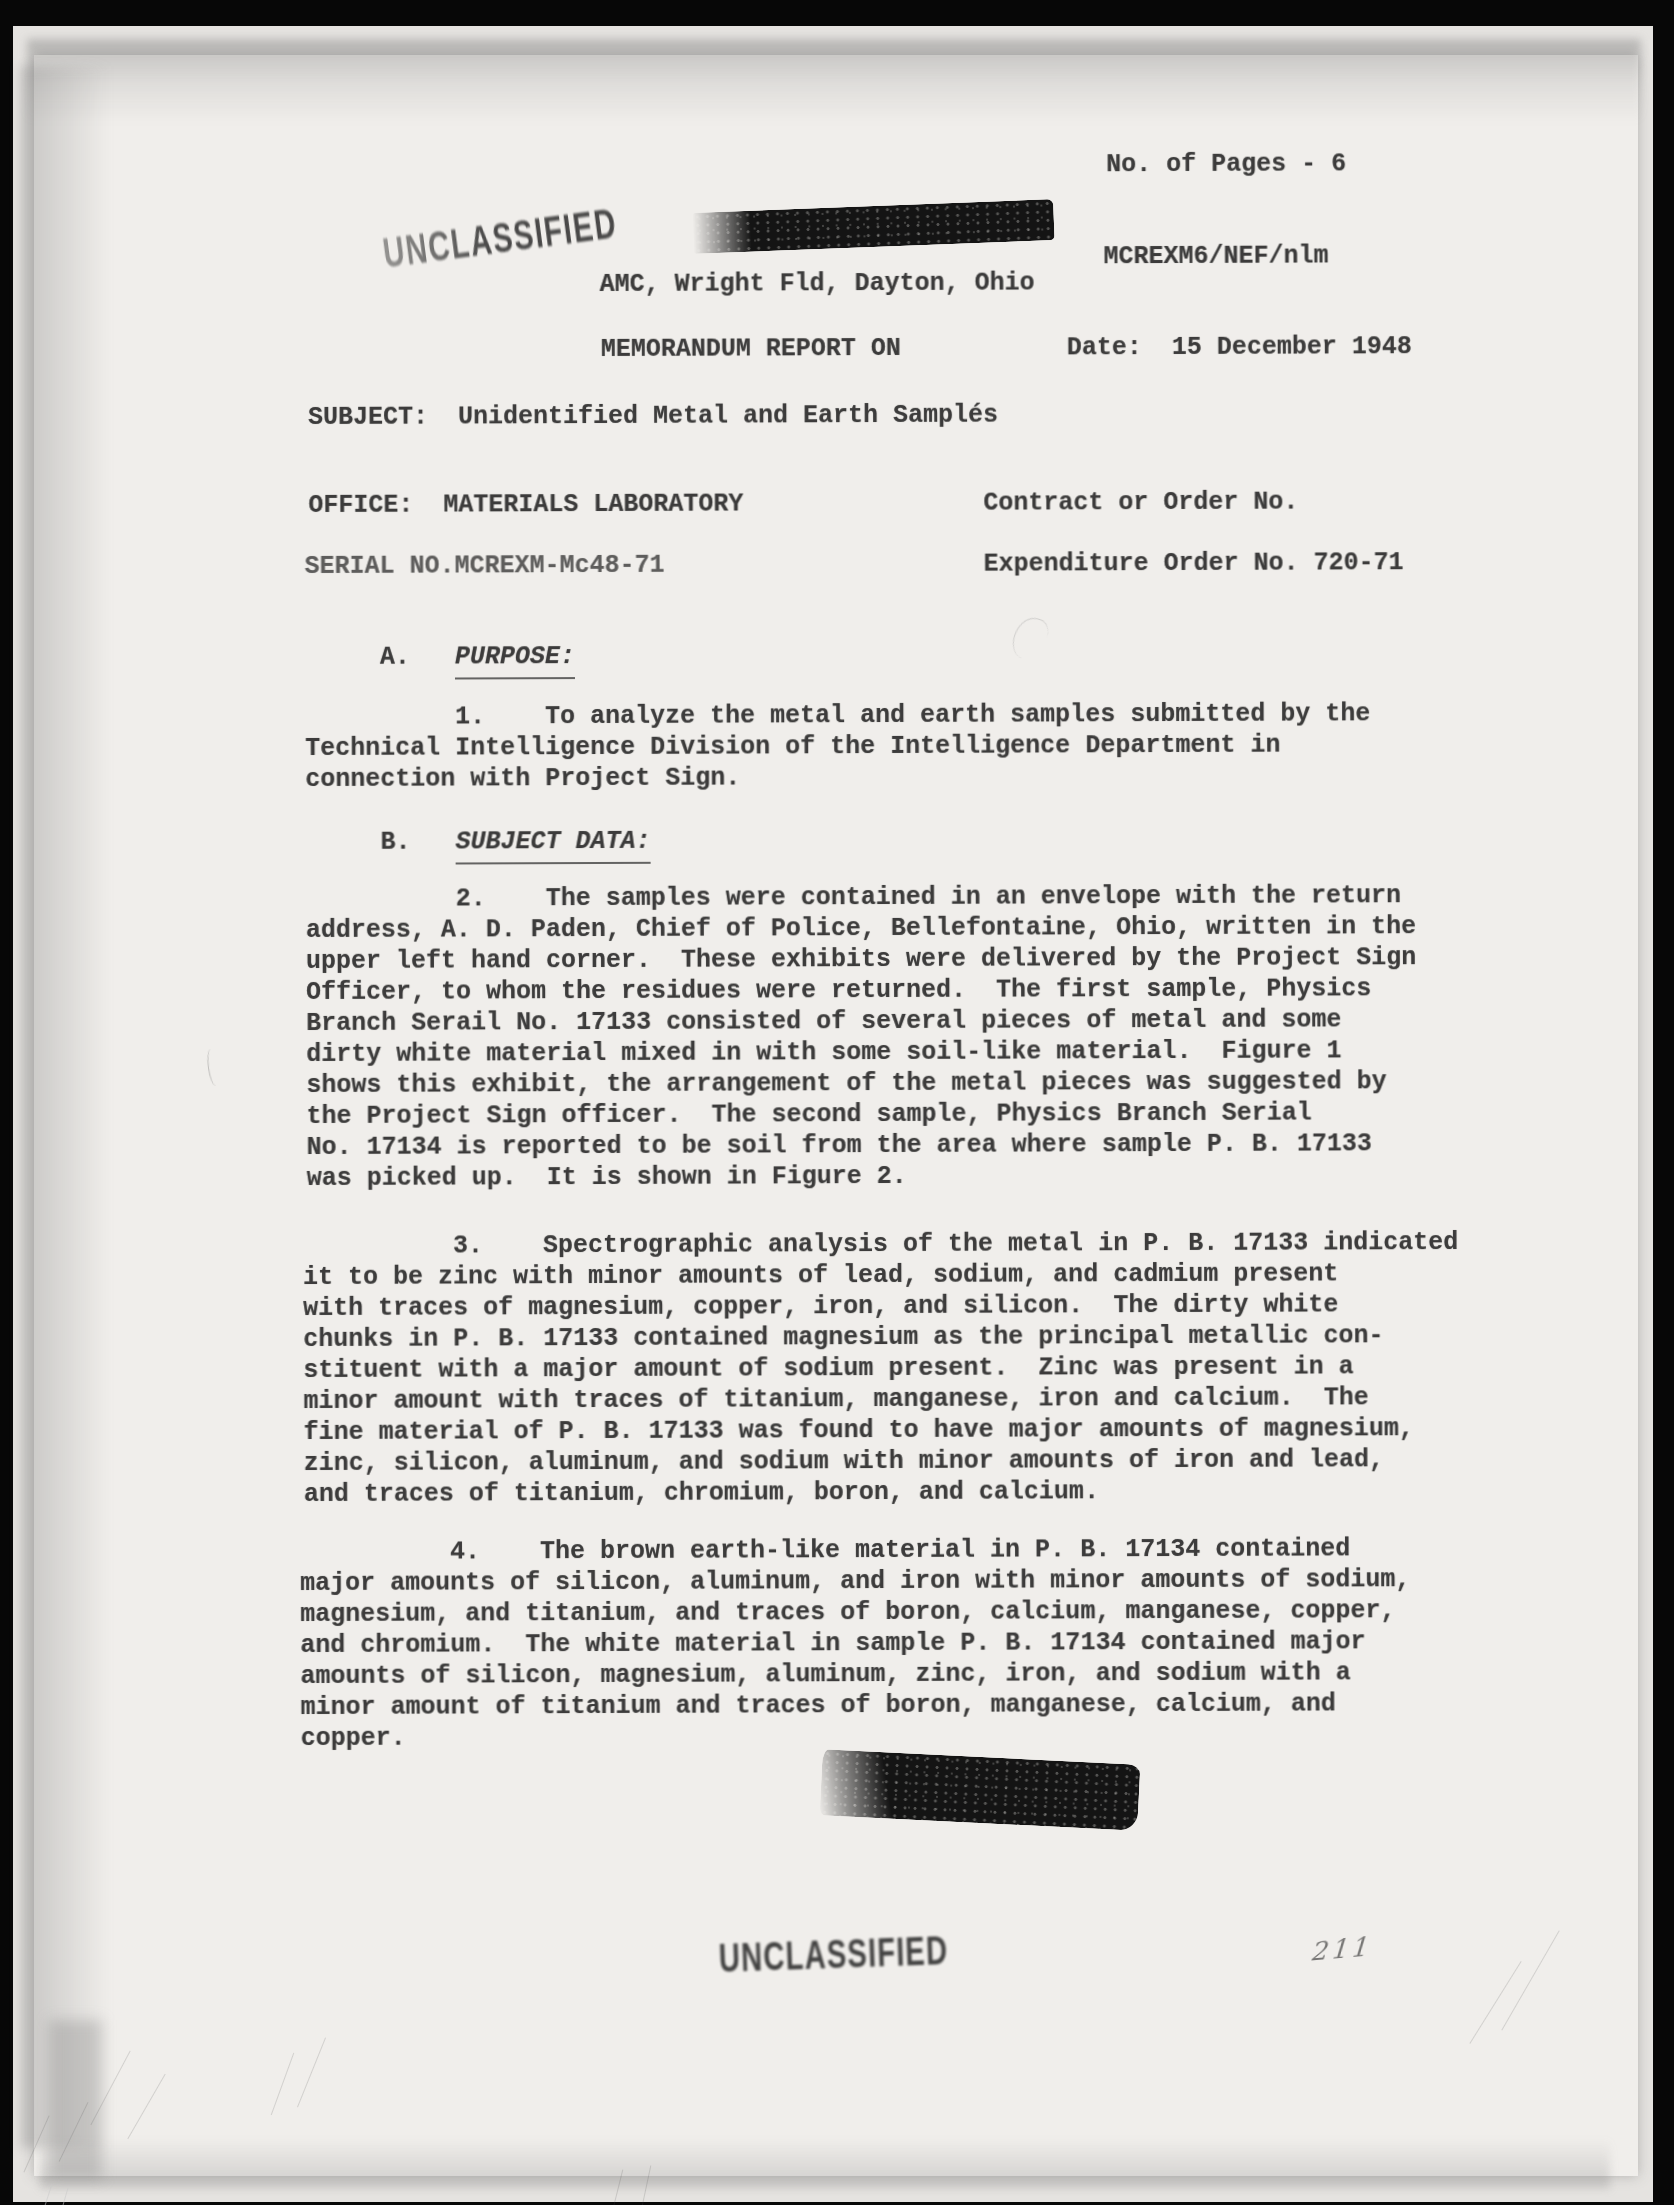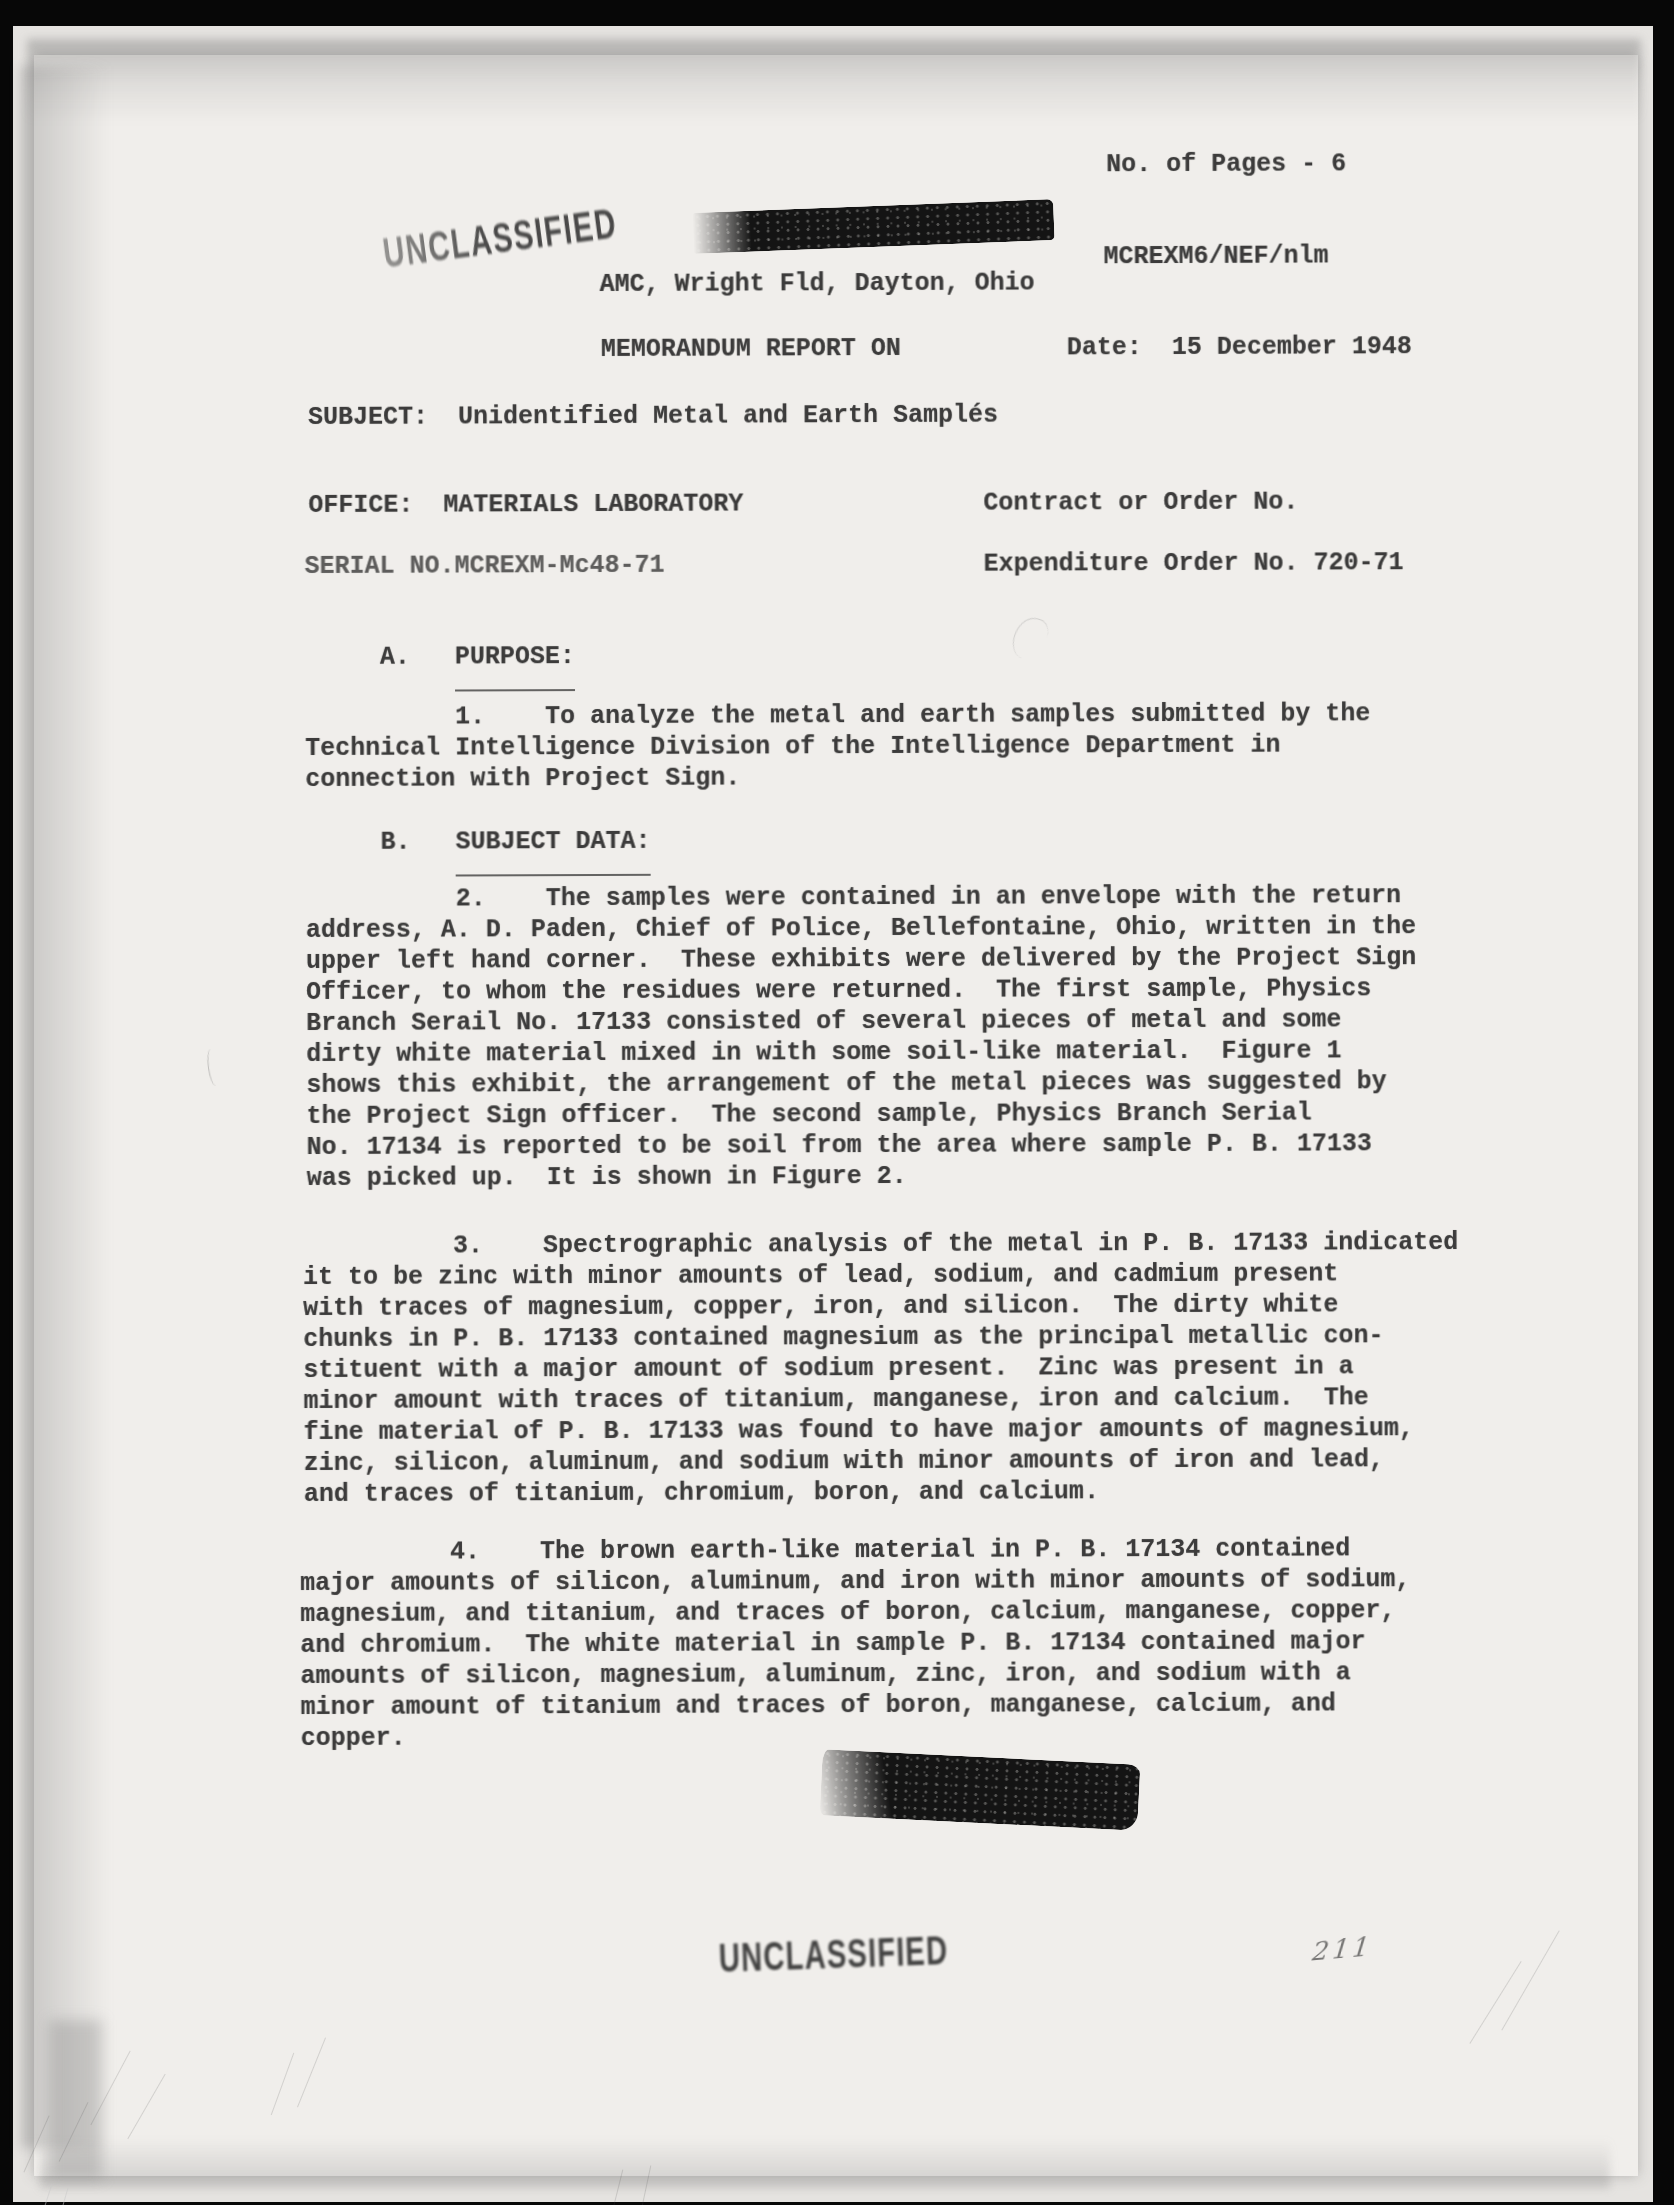--- a/index.html
+++ b/index.html
@@ -23,21 +23,21 @@
   .shadow-bl{position:absolute;left:49px;top:2020px;width:53px;height:159px;
       background:rgba(120,120,120,0.30);filter:blur(7px);}
 
   
   .text-layer{position:absolute;left:0;top:0;width:100%;height:100%;transform:rotate(-0.2deg);
       transform-origin:309px 397px;}
   .typed{position:absolute;white-space:pre;font-family:"Liberation Mono",monospace;font-weight:700;
       font-size:25px;line-height:31px;color:#1a1a1a;opacity:0.84;filter:blur(0.4px);
       text-shadow:0 0 0.9px rgba(15,15,15,0.45);}
   .typed.light{opacity:0.68;}
-  .u{border-bottom:2.6px solid rgba(25,25,25,0.78);padding-bottom:18px;}
+  .u{border-bottom:2.6px solid rgba(25,25,25,0.78);padding-bottom:6px;font-style:italic;}
 
   
   .stamp{position:absolute;font-family:"Liberation Sans",sans-serif;font-weight:700;color:#1c1c1c;
       white-space:nowrap;}
   .stamp-top{left:380px;top:229px;font-size:35px;letter-spacing:1.8px;
       transform:rotate(-7.5deg) scale(0.84,1.22);transform-origin:left top;
       filter:blur(0.8px);opacity:0.78;
       -webkit-mask-image:linear-gradient(90deg,rgba(0,0,0,0.55),#000 45%);
       mask-image:linear-gradient(90deg,rgba(0,0,0,0.55),#000 45%);}
   .stamp-bottom{left:718px;top:1935px;font-size:34px;letter-spacing:1.3px;

